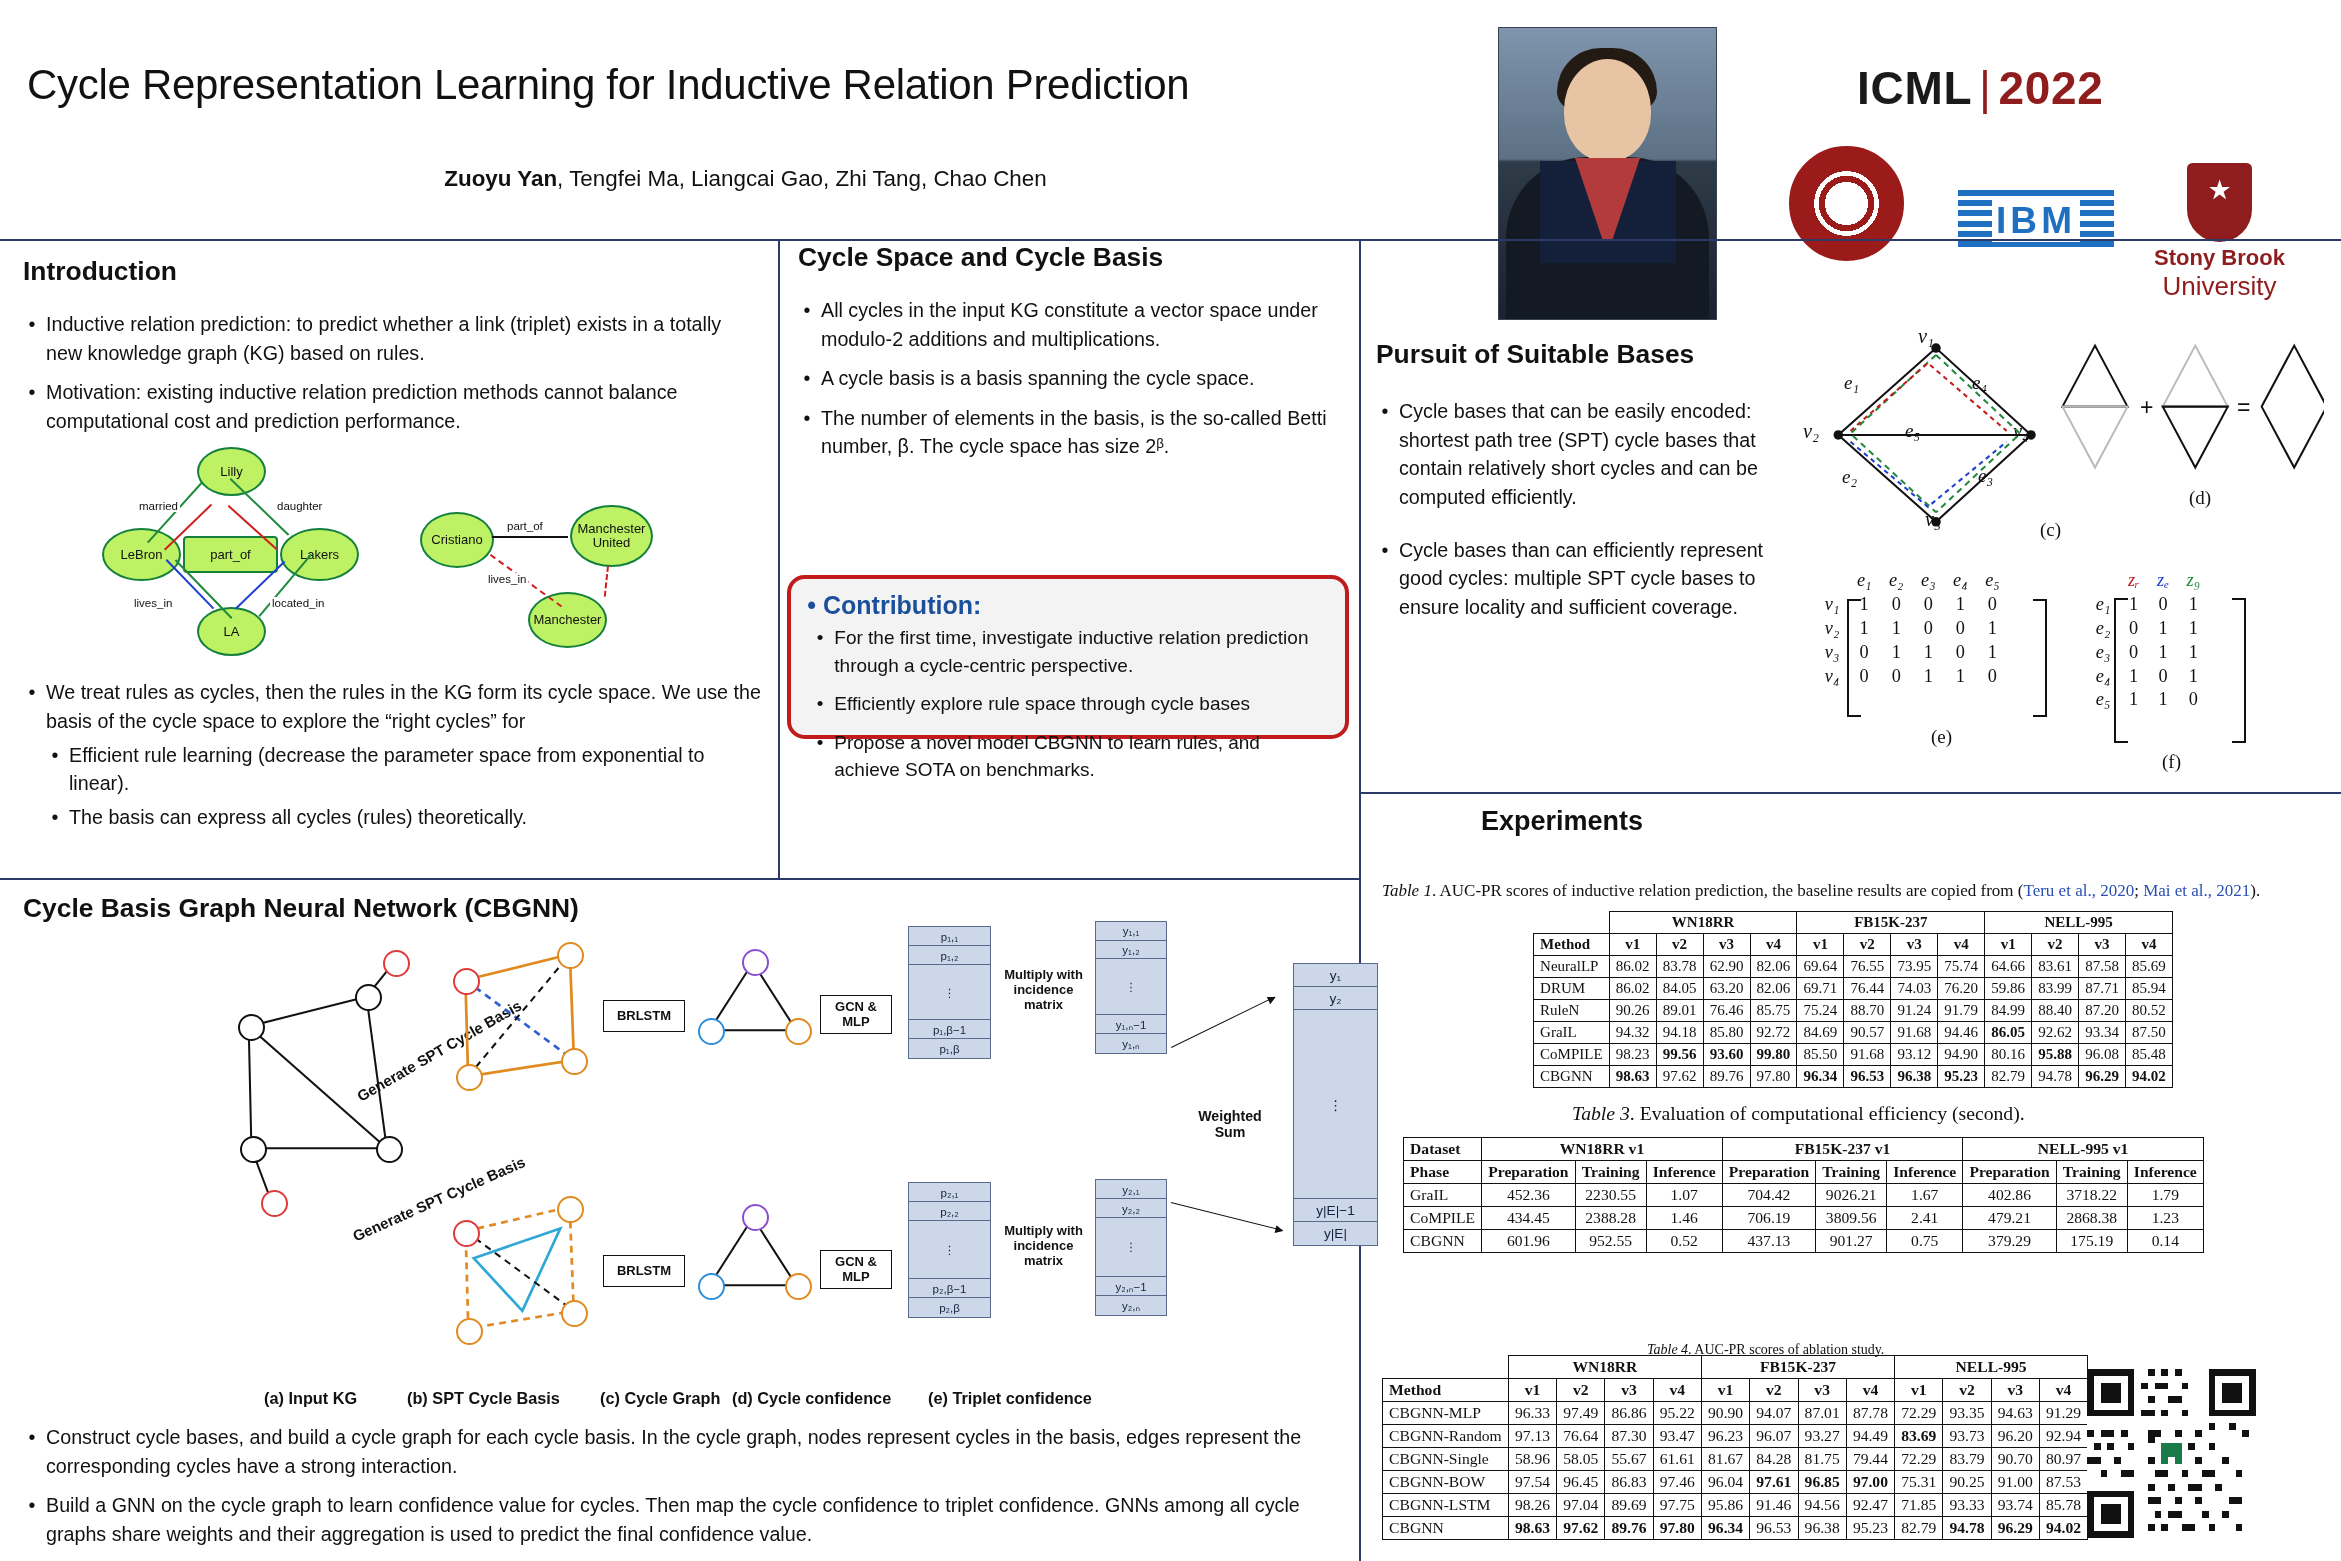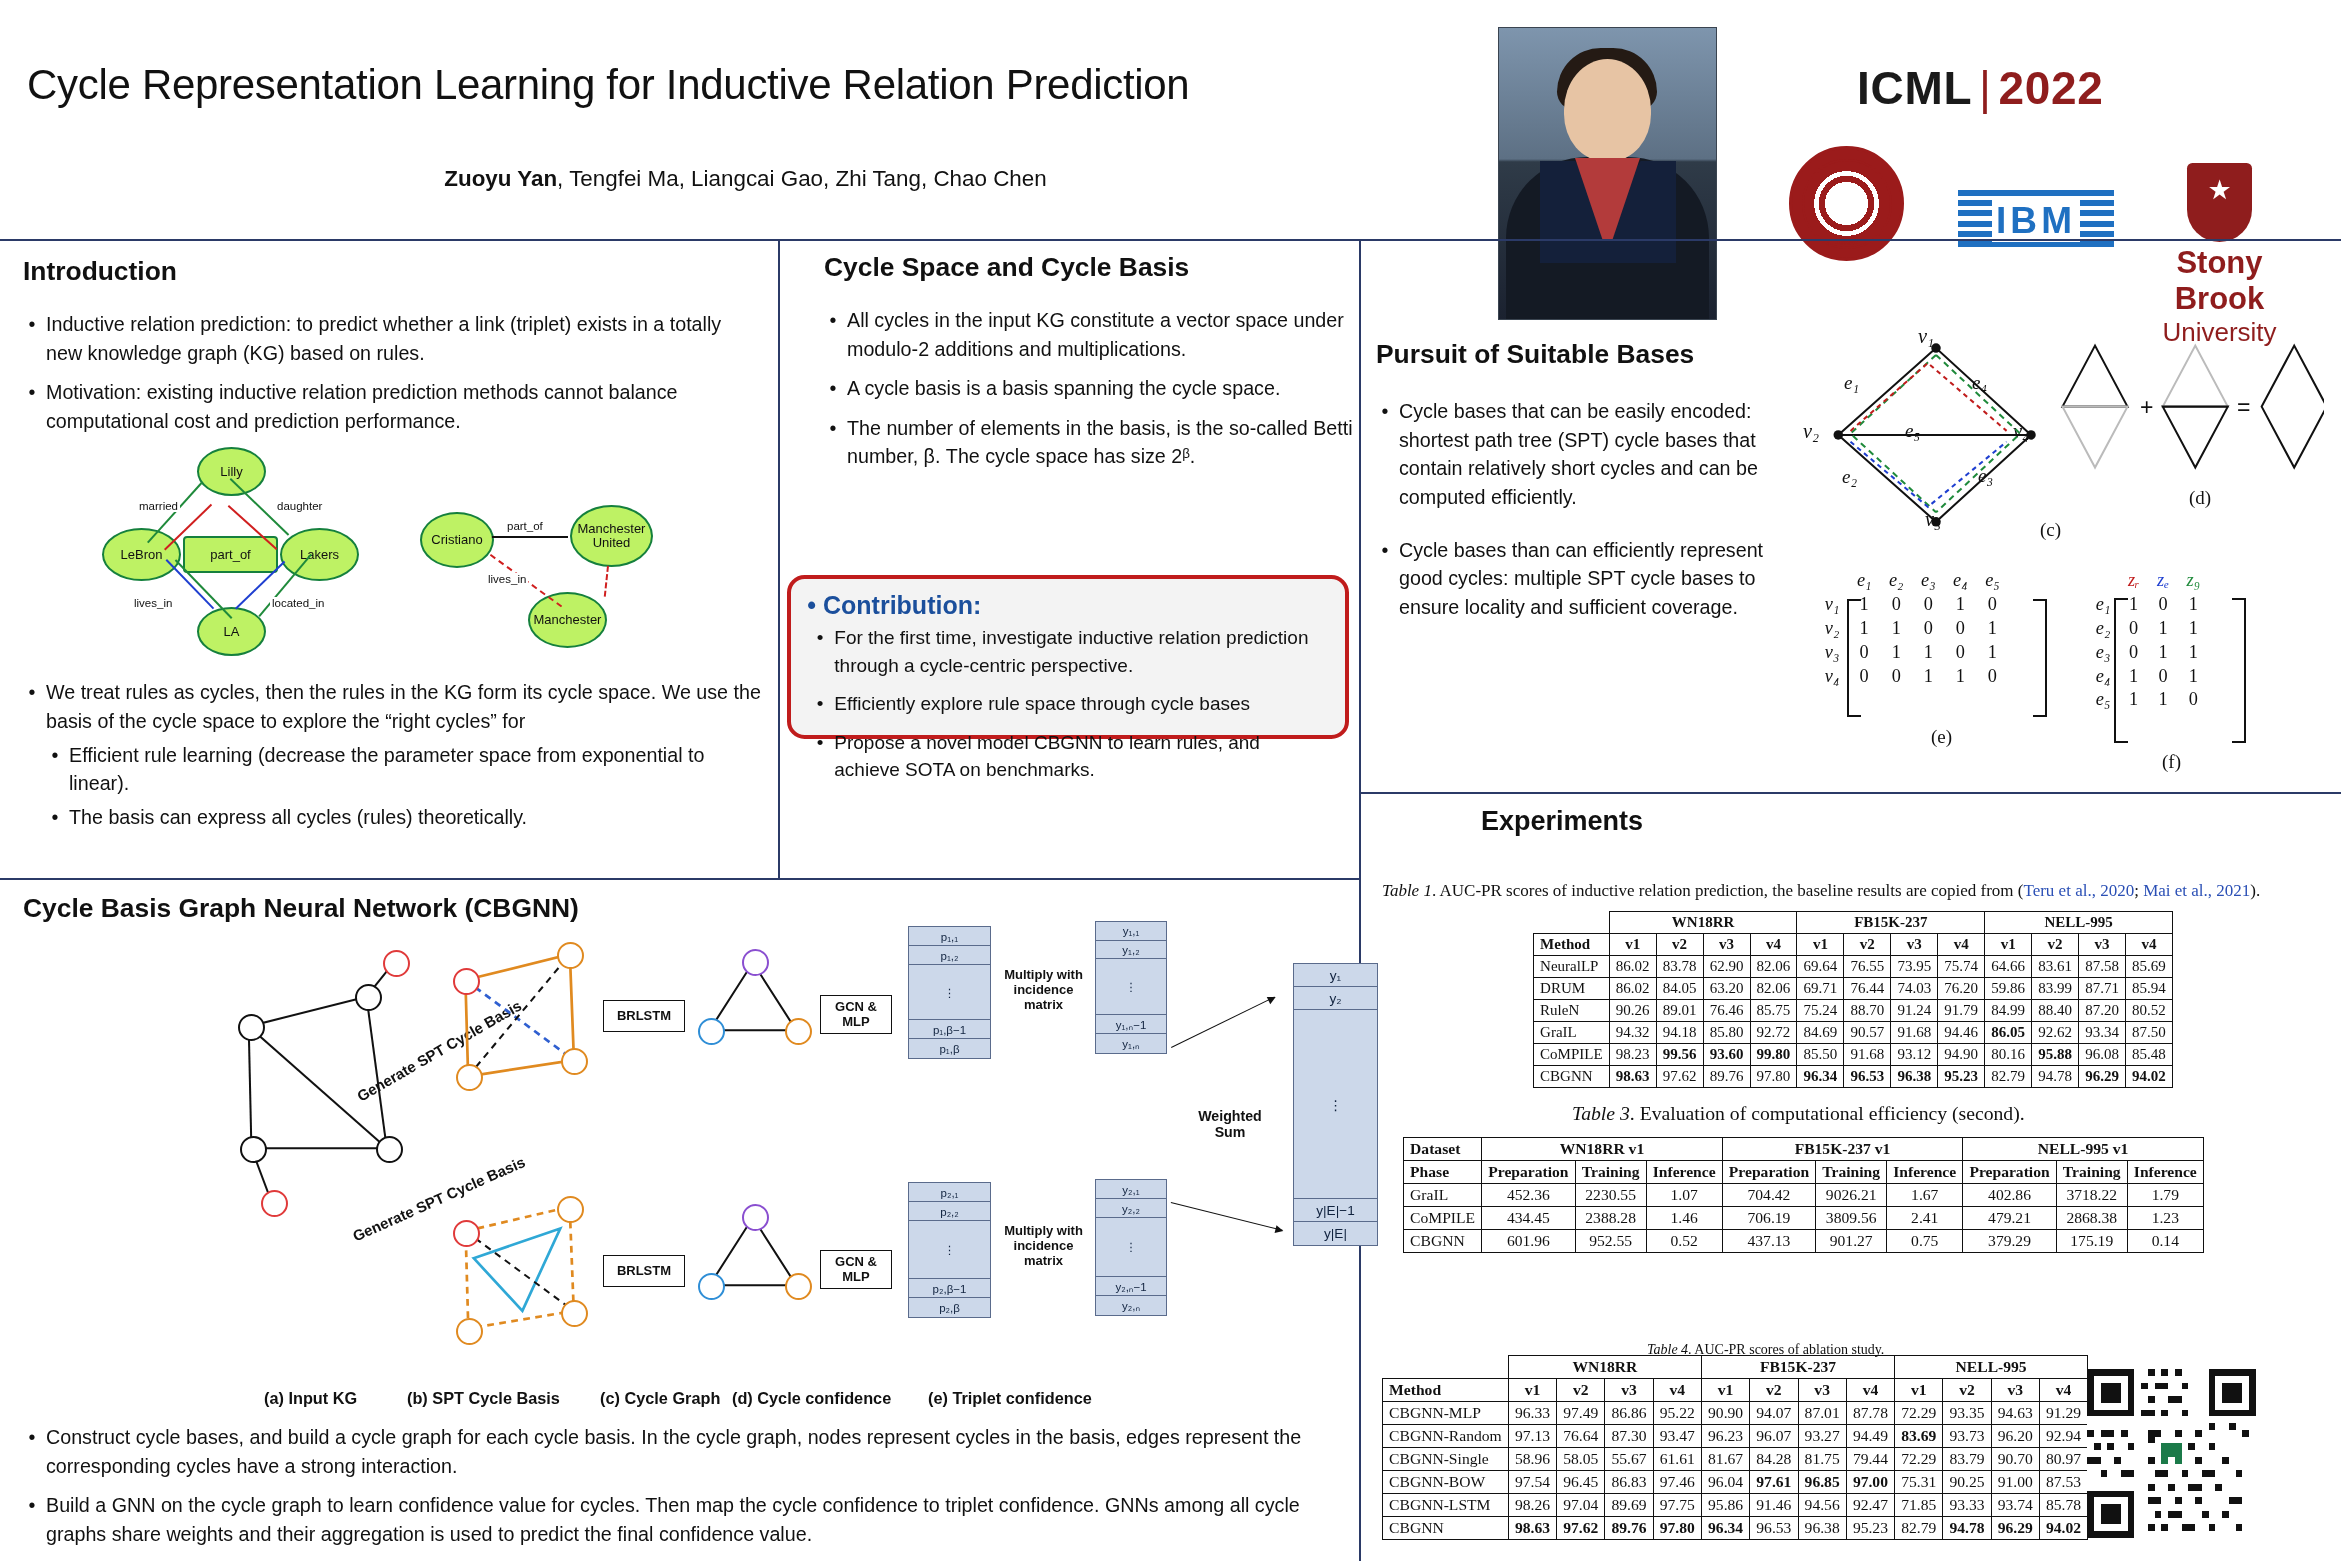--- a/index.html
+++ b/index.html
@@ -45,21 +45,21 @@
     border:3.4px solid #9b1b1b;box-sizing:border-box;}
   .logo-pku .ring{position:absolute;inset:9.5px;border:2px solid #9b1b1b;border-radius:50%;}
   .logo-pku .txt{position:absolute;left:0;right:0;bottom:11px;text-align:center;font-size:10.2px;color:#9b1b1b;font-weight:bold;}
   .logo-ibm{position:absolute;left:1958px;top:190px;width:156px;height:61px;
     background:repeating-linear-gradient(#1f70c1 0 6.1px,#ffffff 6.1px 10.2px);
     display:flex;align-items:center;justify-content:center;}
   .logo-ibm span{font-size:37px;font-weight:bold;color:#1f70c1;background:#fff;padding:0 4.1px;letter-spacing:4.1px;}
   .logo-sbu{position:absolute;left:2135px;top:163px;width:169px;text-align:center;}
   .sbu-shield{width:65px;height:79px;margin:0 auto;background:#8f1d1d;border-radius:5.4px 5.4px 33px 33px;position:relative;}
   .sbu-shield:after{content:"★";position:absolute;left:0;right:0;top:11px;color:#fff;font-size:27px;}
-  .sbu-t1{font-size:31px;font-weight:bold;color:#8f1d1d;margin-top:2.7px;}
+  .sbu-t1{font-size:22px;font-weight:bold;color:#8f1d1d;margin-top:2.7px;}
   .sbu-t2{font-size:26px;color:#8f1d1d;}
 
   .hrule{position:absolute;left:0;width:2342px;height:2px;background:#2b3a67;}
 
   
   .vline{position:absolute;width:2px;background:#2b3a67;}
   .sec-title{font-size:26.4px;font-weight:bold;color:#111;}
   .body-text{font-size:19.7px;line-height:1.45;color:#111;}
   ul.bul{margin:0;padding-left:23px;list-style:none;}
   ul.bul>li{position:relative;margin-bottom:11px;}
@@ -211,21 +211,21 @@
       <li>
         <span>We treat rules as cycles, then the rules in the KG form its cycle space. We use the basis of the cycle space to explore the “right cycles” for</span>
         <ul class="sub">
           <li>Efficient rule learning (decrease the parameter space from exponential to linear).</li>
           <li>The basis can express all cycles (rules) theoretically.</li>
         </ul>
       </li>
     </ul>
   </div>
 
-  <div style="position:absolute;left:798px;top:252px;width:542px;margin-left:26px;">
+  <div style="position:absolute;left:798px;top:242px;width:542px;">
     <div class="sec-title">Cycle Space and Cycle Basis</div>
     <ul class="bul body-text" style="margin-top:23px;">
       <li>All cycles in the input KG constitute a vector space under modulo-2 additions and multiplications.</li>
       <li>A cycle basis is a basis spanning the cycle space.</li>
       <li>The number of elements in the basis, is the so-called Betti number, β. The cycle space has size 2ᵝ.</li>
     </ul>
   </div>
 
   <div class="contrib">
     <h3>Contribution:</h3>

